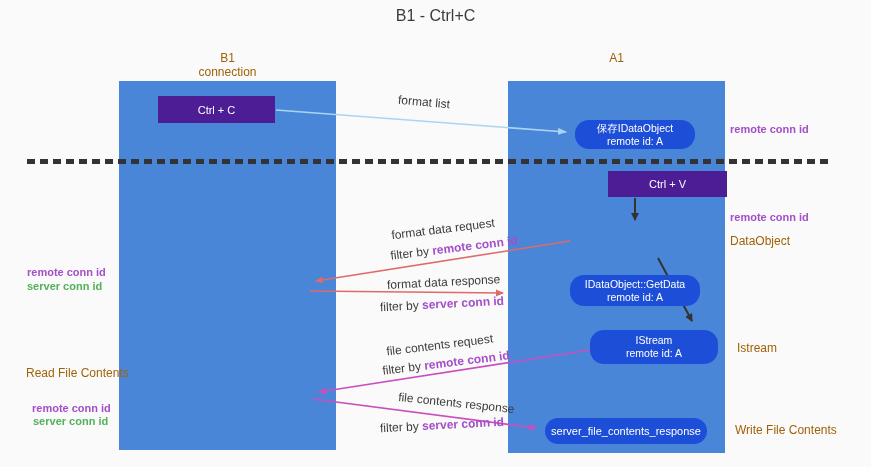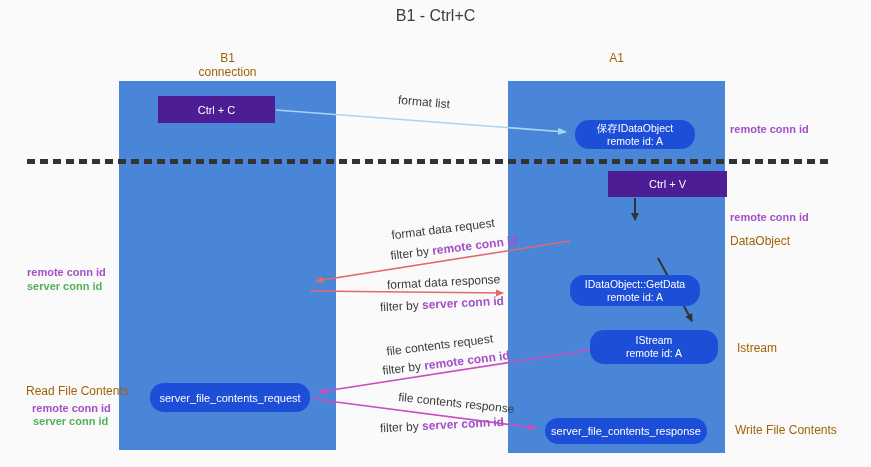--- a/index.html
+++ b/index.html
@@ -89,21 +89,20 @@
     <div class="l2">remote id: A</div>
   </div>
 
 
 
   <div class="node orange" style="left:590px;top:330px;width:128px;height:34px;">
     <div class="l1">IStream</div>
     <div class="l2">remote id: A</div>
   </div>
 
-  <div class="node orange single" style="left:150px;top:383px;width:160px;height:29px;">server_file_contents_request</div>
 
   <div class="node orange single" style="left:545px;top:418px;width:162px;height:26px;text-align:right;">server_file_contents_response</div>
 
   <div class="flabel" style="left:398px;top:95px;transform:rotate(5deg);">format list</div>
 
   <div class="flabel" style="left:391px;top:222px;transform:rotate(-7deg);">format data request</div>
   <div class="flabel" style="left:390px;top:241px;transform:rotate(-7deg);">
     <span>filter by</span>
     <span class="cid cid-purple">remote conn id</span>
   </div>
@@ -127,17 +126,17 @@
   </div>
 
   <div class="side bold-purple" style="left:730px;top:123px;">remote conn id</div>
   <div class="side bold-purple" style="left:730px;top:211px;">remote conn id</div>
   <div class="side" style="left:730px;top:234px;">DataObject</div>
   <div class="side" style="left:737px;top:341px;">Istream</div>
   <div class="side" style="left:735px;top:423px;">Write File Contents</div>
 
   <div class="side bold-purple" style="left:27px;top:266px;">remote conn id</div>
   <div class="side bold-green" style="left:27px;top:280px;">server conn id</div>
-  <div class="side" style="left:26px;top:384px;">Read File Contents</div>
+  <div class="side" style="left:26px;top:366px;">Read File Contents</div>
   <div class="side bold-purple" style="left:32px;top:402px;">remote conn id</div>
   <div class="side bold-green" style="left:33px;top:415px;">server conn id</div>
 
 </div>
 
 </body></html>

